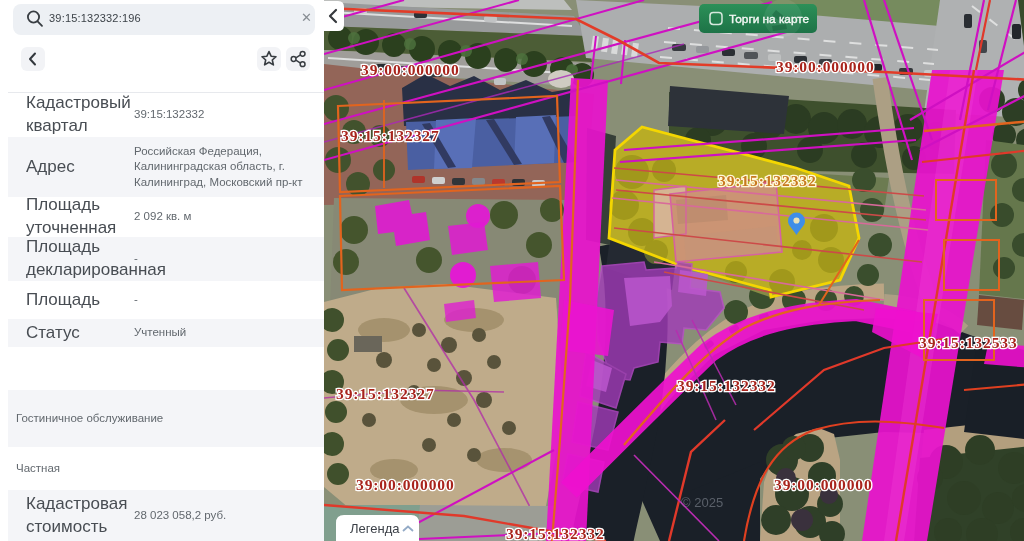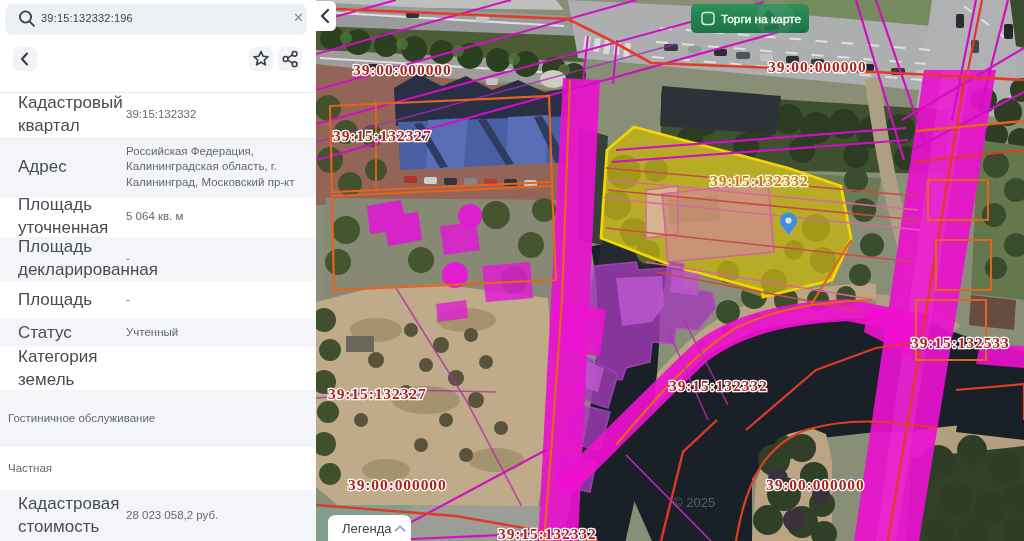--- a/index.html
+++ b/index.html
@@ -1,17 +1,17 @@
 <!DOCTYPE html>
 <html><head>
 <meta charset="utf-8">
 <style>
   html,body{margin:0;padding:0;}
   body{width:1024px;height:541px;overflow:hidden;font-family:"Liberation Sans",sans-serif;background:#fff;}
-  #app{position:relative;width:952px;height:541px;}
+  #app{position:relative;width:952px;height:541px;margin-left:8px;}
   #sidebar{position:absolute;left:0;top:0;width:316px;height:541px;background:#fff;z-index:5;}
   #searchbox{position:absolute;left:5px;top:4px;width:302px;height:31px;background:#edf0f4;border-radius:8px;}
   #searchtext{position:absolute;left:41px;top:12px;font-size:11px;color:#3c4248;letter-spacing:0.2px;}
   #closex{position:absolute;right:12px;top:10px;font-size:13px;color:#878d93;}
   .sqbtn{position:absolute;width:24px;height:24px;background:#f2f3f6;border-radius:6px;}
   .row{position:absolute;left:0;width:316px;display:flex;align-items:center;}
   .row.gray{background:#f4f5f8;}
   .lbl{width:100px;margin-left:18px;font-size:17px;line-height:1.35;color:#484d53;}
   .val{width:176px;margin-left:8px;font-size:11.5px;line-height:1.35;color:#62686e;}
   #map{position:absolute;left:316px;top:0;width:708px;height:541px;}
@@ -59,40 +59,39 @@
         <div class="val">39:15:132332</div>
       </div>
 
   <div class="row gray" style="top:137px;height:60px">
         <div class="lbl">Адрес</div>
         <div class="val">Российская Федерация, Калининградская область, г. Калининград, Московский пр-кт</div>
       </div>
 
   <div class="row" style="top:197px;height:40px">
         <div class="lbl">Площадь<br>уточненная</div>
-        <div class="val">5 064 кв. м</div>
+        <div class="val">2 092 кв. м</div>
       </div>
 
   <div class="row gray" style="top:237px;height:44px">
         <div class="lbl">Площадь<br>декларированная</div>
         <div class="val">-</div>
       </div>
 
   <div class="row" style="top:281px;height:38px">
         <div class="lbl">Площадь</div>
         <div class="val">-</div>
       </div>
 
   <div class="row gray" style="top:319px;height:28px">
         <div class="lbl">Статус</div>
         <div class="val">Учтенный</div>
       </div>
 
   <div class="row" style="top:347px;height:43px">
-        <div class="lbl">Категория<br>земель</div>
       </div>
 
   <div class="row gray" style="top:390px;height:57px">
         <div class="val">Гостиничное обслуживание</div>
       </div>
 
   <div class="row" style="top:447px;height:43px">
         <div class="val">Частная</div>
       </div>
 

